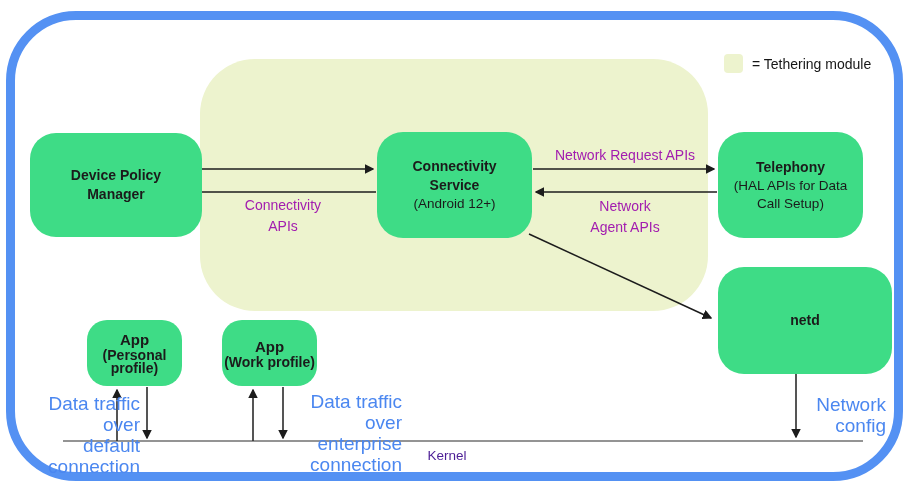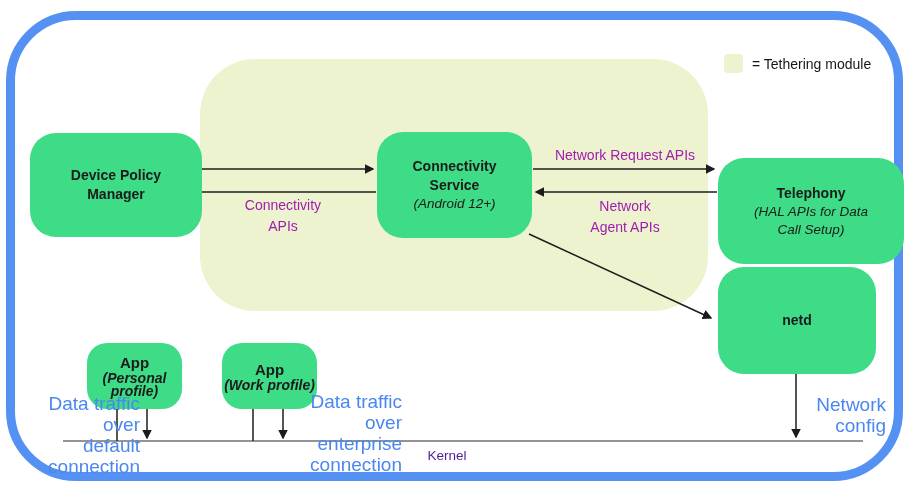--- a/index.html
+++ b/index.html
@@ -50,23 +50,22 @@
     text-align:center;
     color:#1b1b1b;
   }
   .node .title{
     font-weight:bold;font-size:14px;line-height:19px;
     white-space:pre-line;
   }
   .node .subtitle{
     font-size:13.5px;line-height:18px;
     white-space:pre-line;
-    font-style:italic;
   }
-  .node.app{border-radius:20px;margin-top:23px;}
+  .node.app{border-radius:20px;}
   .node.app .title{font-size:15px;line-height:18px;}
   .node.app .subtitle{font-size:14px;font-weight:bold;line-height:13px;}
   .edge-label{
     position:absolute;
     font-size:14px;line-height:21px;
     text-align:center;
     white-space:pre-line;
     color:#a21caf;
   }
   .blue-label{
@@ -129,27 +128,27 @@
     <div class="title">Device Policy
 Manager</div>
   </div>
 
   <div class="node" style="left:377px;top:132px;width:155px;height:106px;">
     <div class="title">Connectivity
 Service</div>
     <div class="subtitle">(Android 12+)</div>
   </div>
 
-  <div class="node" style="left:718px;top:132px;width:186px;height:106px;margin-top:26px;">
+  <div class="node" style="left:718px;top:132px;width:145px;height:106px;">
     <div class="title">Telephony</div>
     <div class="subtitle">(HAL APIs for Data
 Call Setup)</div>
   </div>
 
-  <div class="node" style="left:718px;top:267px;width:158px;height:107px;">
+  <div class="node" style="left:718px;top:267px;width:174px;height:107px;">
     <div class="title">netd</div>
   </div>
 
   <div class="node app" style="left:87px;top:320px;width:95px;height:66px;">
     <div class="title">App</div>
     <div class="subtitle">(Personal profile)</div>
   </div>
 
   <div class="node app" style="left:222px;top:320px;width:95px;height:66px;">
     <div class="title">App</div>

